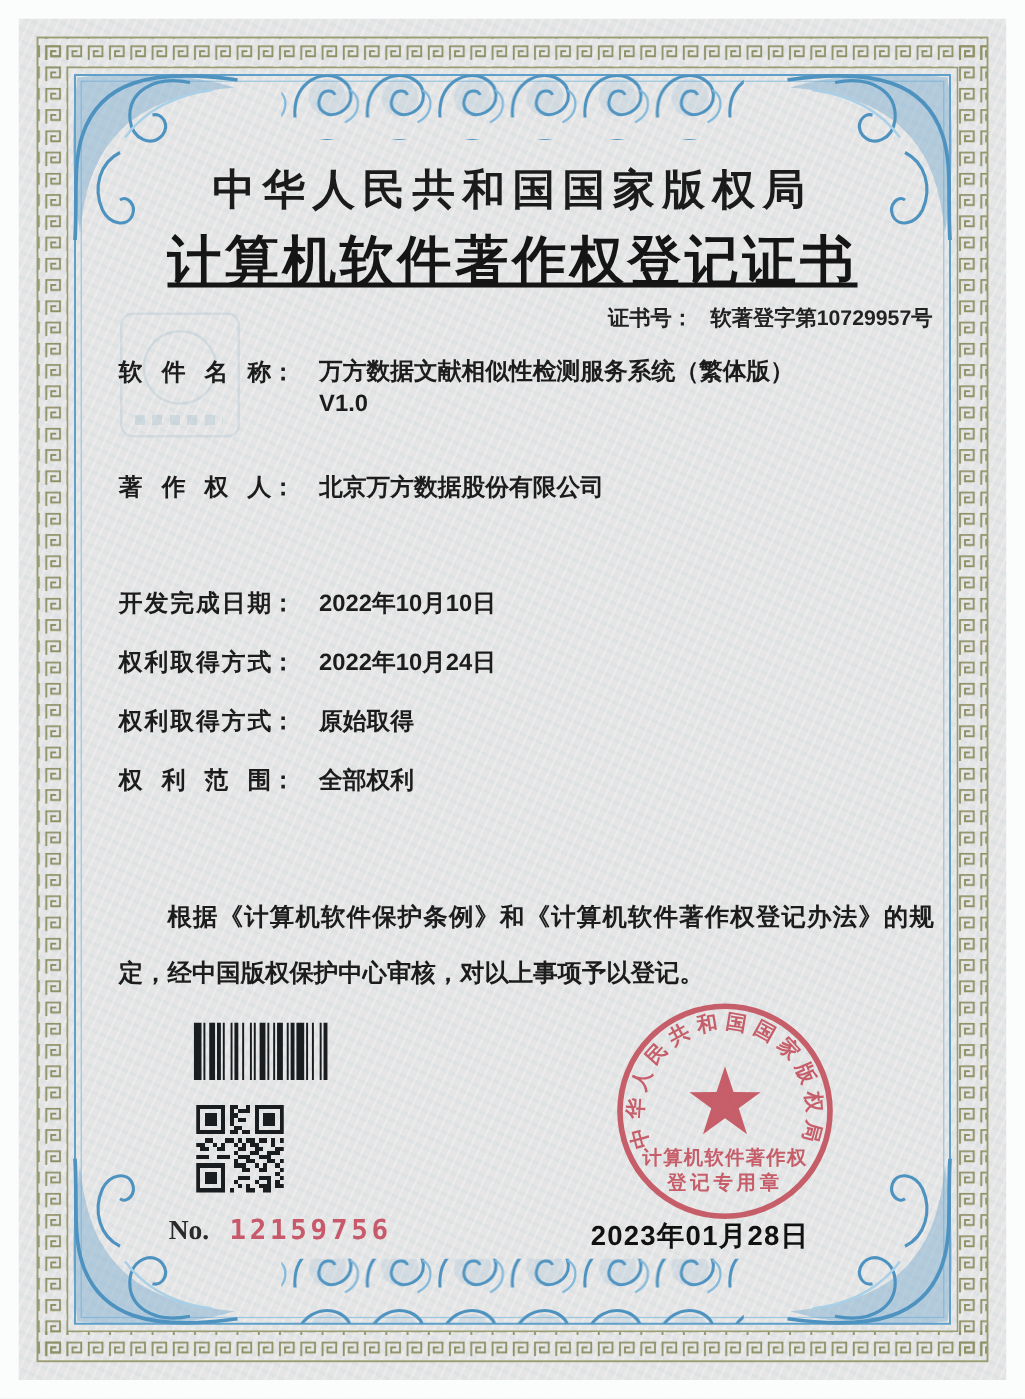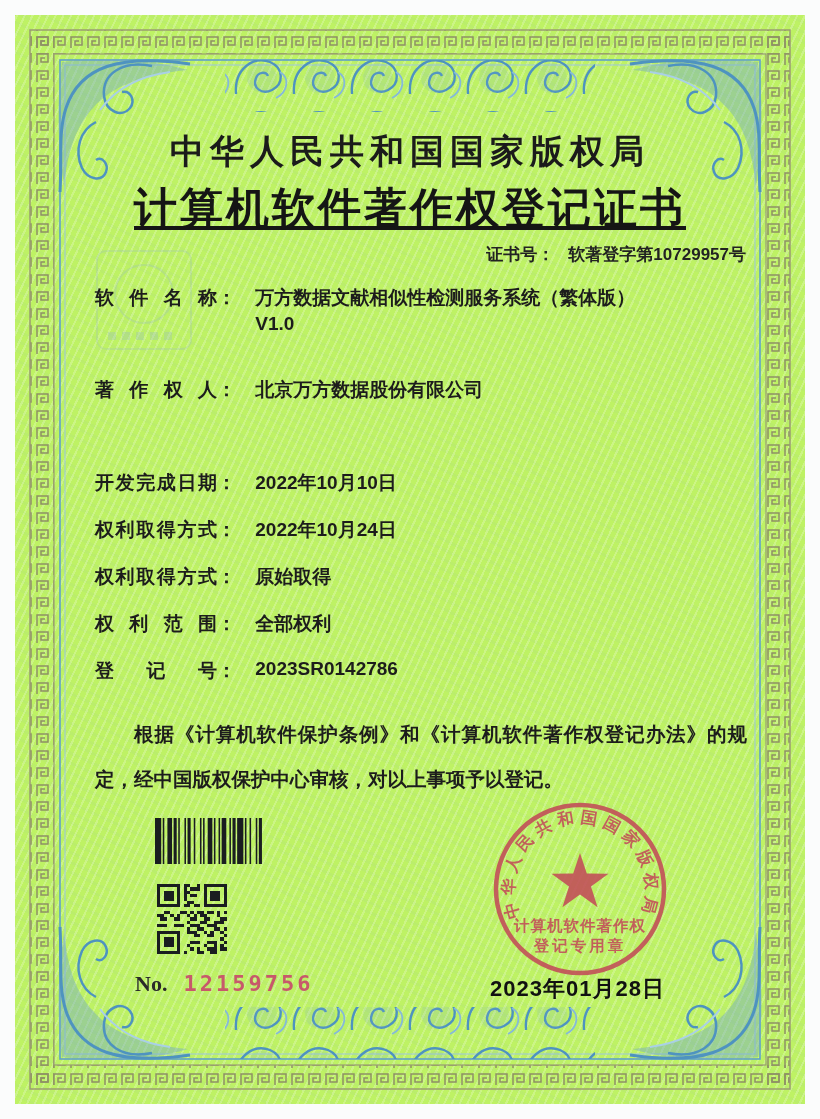--- a/index.html
+++ b/index.html
@@ -1,18 +1,18 @@
 <!DOCTYPE html>
 <html><head>
 <meta charset="utf-8">
 <style>
   html,body{margin:0;padding:0;background:#ffffff;}
   .page{
     position:relative;width:820px;height:1119px;overflow:hidden;
-    background:#bef264;
+    background:#e5e5e5;
     font-family:"Liberation Sans","DejaVu Sans",sans-serif;
   }
   .page::before{ 
     content:"";position:absolute;inset:0;
     background:
       repeating-linear-gradient(115deg, rgba(255,255,255,0.22) 0 2px, rgba(255,255,255,0) 2px 7px),
       repeating-linear-gradient(25deg, rgba(140,180,200,0.07) 0 3px, rgba(255,255,255,0) 3px 9px);
     pointer-events:none;
   }
   .paper-margin{position:absolute;inset:0;border:15px solid #fbfcfc;pointer-events:none;z-index:5;}
@@ -54,21 +54,21 @@
 
   .serial{position:absolute;left:135px;top:971px;font-size:22px;}
   .serial .no{font-family:"Liberation Serif","DejaVu Serif",serif;font-weight:700;color:#2a2a2a;}
   .serial .digits{
     font-family:"DejaVu Sans Mono","Liberation Mono",monospace;
     font-weight:600;color:#c7596b;letter-spacing:3px;margin-left:10px;
   }
 
   .seal{position:absolute;left:480px;top:789px;width:200px;height:200px;opacity:0.88;mix-blend-mode:multiply;}
   .issue-date{
-    position:absolute;left:455px;top:974px;width:210px;text-align:right;
+    position:absolute;left:455px;top:974px;width:210px;text-align:center;
     font-size:22px;font-weight:800;color:#111;letter-spacing:1px;
   }
 
   .watermark{
     position:absolute;left:96px;top:250px;width:92px;height:96px;
     border:2px solid rgba(150,185,202,0.45);border-radius:10px;opacity:0.55;
   }
   .watermark .wm-circle{
     position:absolute;left:16px;top:12px;width:56px;height:56px;border-radius:50%;
     border:2px solid rgba(150,185,202,0.5);
@@ -163,24 +163,20 @@
     <div class="row" style="top:564px">
       <span class="lbl"><span class="lblc">权利取得方式</span><span class="colon">：</span></span>
       <span class="val">原始取得</span>
     </div>
 
     <div class="row" style="top:611px">
       <span class="lbl"><span class="lblc">权利范围</span><span class="colon">：</span></span>
       <span class="val">全部权利</span>
     </div>
 
-    <div class="row" style="top:658px">
-      <span class="lbl"><span class="lblc">登记号</span><span class="colon">：</span></span>
-      <span class="val">2023SR0142786</span>
-    </div>
 
     <div class="statement">根据《计算机软件保护条例》和《计算机软件著作权登记办法》的规定，经中国版权保护中心审核，对以上事项予以登记。</div>
 
     <svg class="barcode" viewBox="0 0 138 46" preserveAspectRatio="none">
       <g id="bars" fill="#1a1d20">
           <rect x="0" y="0" width="6.2" height="46"></rect>
           <rect x="7.75" y="0" width="1.55" height="46"></rect>
           <rect x="12.4" y="0" width="4.65" height="46"></rect>
           <rect x="18.6" y="0" width="3.1" height="46"></rect>
           <rect x="23.250000000000004" y="0" width="1.55" height="46"></rect>

